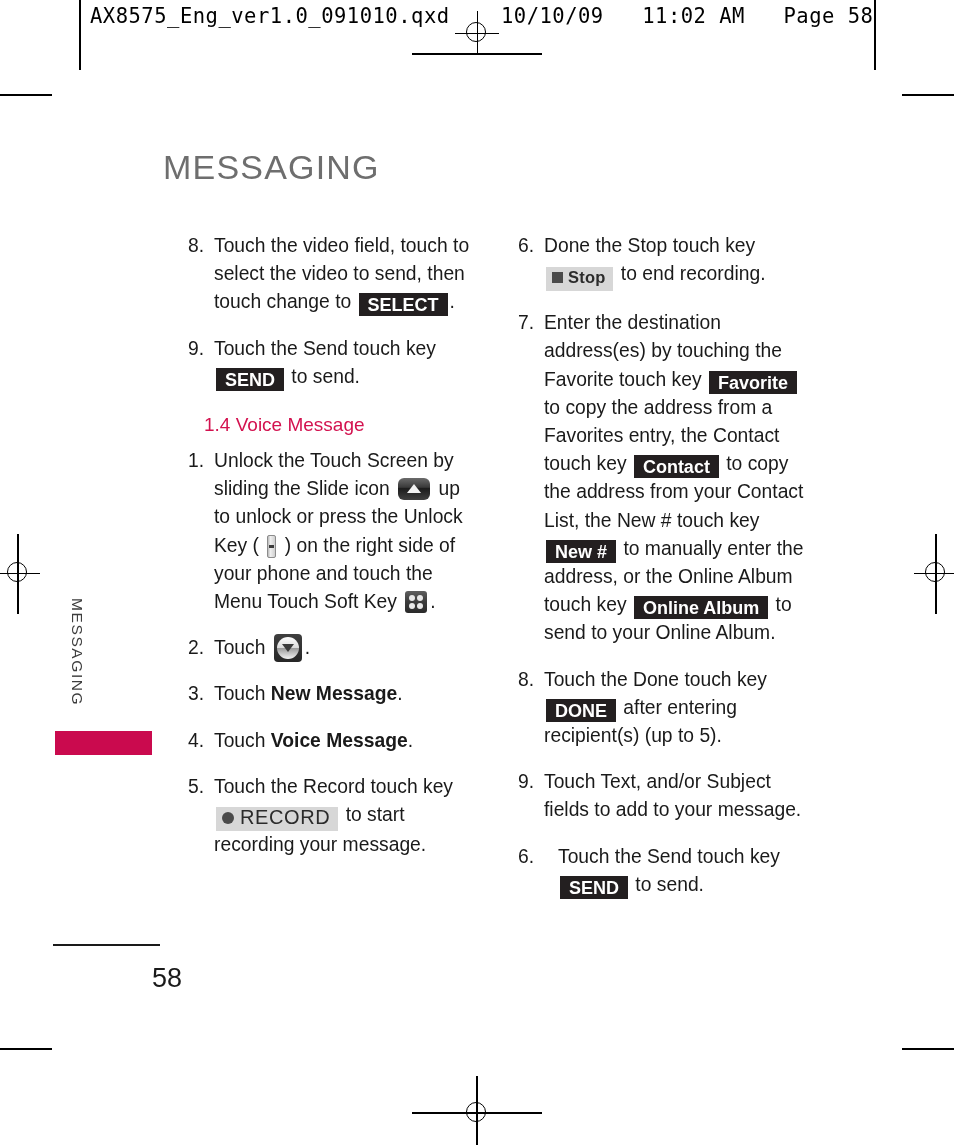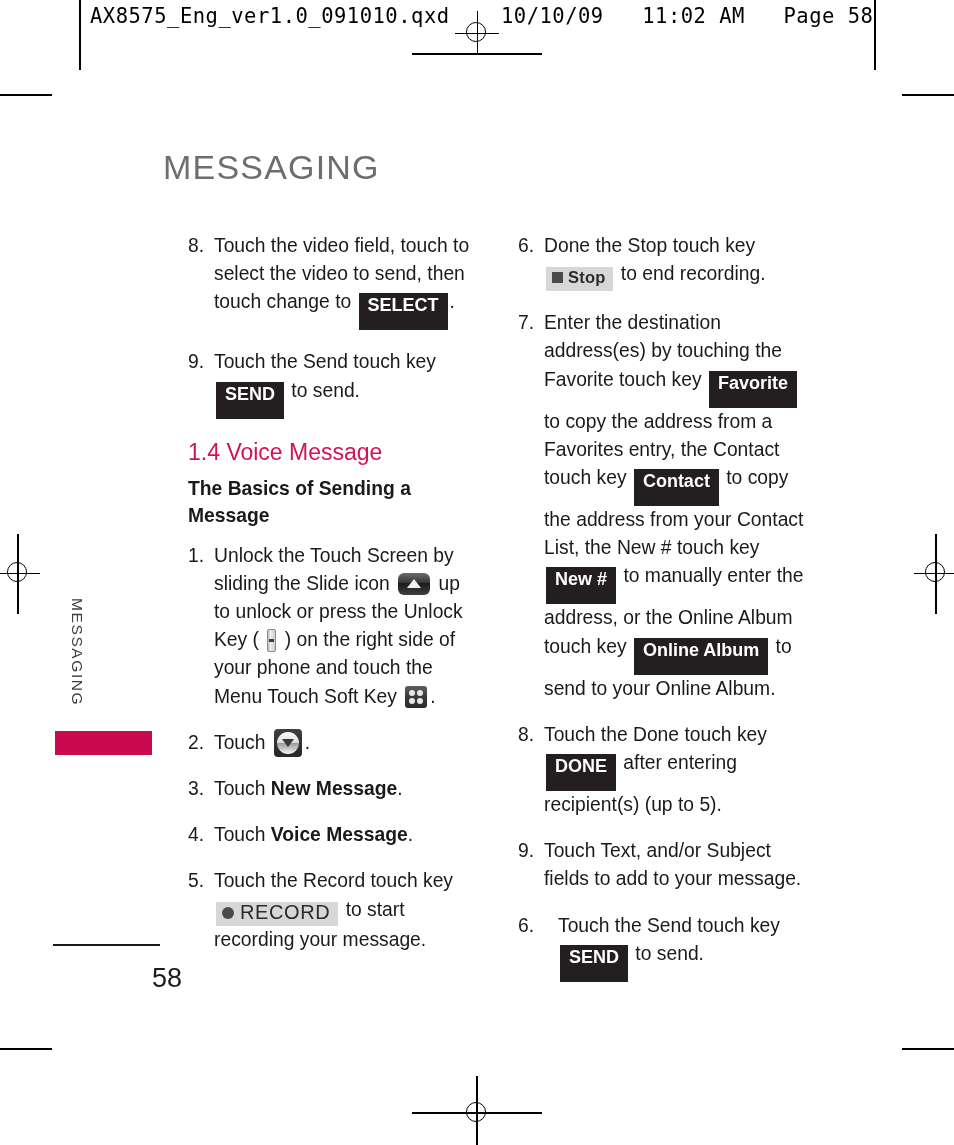--- a/index.html
+++ b/index.html
@@ -144,41 +144,41 @@
   .step-num {
     flex: 0 0 auto;
     text-align: left;
     white-space: nowrap;
   }
   .num-w1 { width: 26px; }
   .num-w2 { width: 40px; }
   .step-body { flex: 1 1 auto; }
 
   .hsub {
-    font-size: 23px;
+    font-size: 19px;
     line-height: 31px;
     color: #d3124f;
-    margin: 11px 0 7px 0;
+    margin: 11px 0 7px 16px;
     font-weight: 400;
   }
   .hsub .num { color: #d3124f; }
   .hsub2 {
     font-size: 19.3px;
     line-height: 27px;
     font-weight: bold;
     margin: 0 0 13px 0;
     color: #1a1a1a;
   }
   b.inl { font-weight: bold; }
 
   
   .chip {
     display: inline-block;
     vertical-align: -3px;
-    padding: 2px 9px 14px 9px;
+    padding: 2px 9px 0 9px;
     margin: 0 2px;
     font-size: 18px;
     line-height: 21px;
     white-space: nowrap;
   }
   .chip-dark {
     background: #231f20;
     color: #ffffff;
     font-weight: bold;
   }
@@ -340,21 +340,20 @@
       <div class="step-body"><span>Touch the video field, touch to select the video to send, then touch change to </span><span class="chip chip-dark">SELECT</span><span>.</span></div>
     </div>
 
     <div class="step">
       <div class="step-num num-w1">9.</div>
       <div class="step-body"><span>Touch the Send touch key </span><span class="chip chip-dark">SEND</span><span> to send.</span></div>
     </div>
 
     <div class="hsub"><span class="num">1.4</span> <span>Voice Message</span></div>
 
-    <div class="hsub2">The Basics of Sending a Message</div>
 
     <div class="step">
       <div class="step-num num-w1">1.</div>
       <div class="step-body"><span>Unlock the Touch Screen by sliding the Slide icon </span><span class="ico ico-slide"><span class="tri"></span></span><span> up to unlock or press the Unlock Key ( </span><span class="ico ico-unlock"><span class="bar"></span></span><span> ) on the right side of your phone and touch the Menu Touch Soft Key </span><span class="ico ico-menu"><i></i><i></i><i></i><i></i></span><span>.</span></div>
     </div>
 
     <div class="step">
       <div class="step-num num-w1">2.</div>
       <div class="step-body"><span>Touch </span><span class="ico ico-msg"><span class="circ"></span><span class="env"></span></span><span>.</span></div>
     </div>

